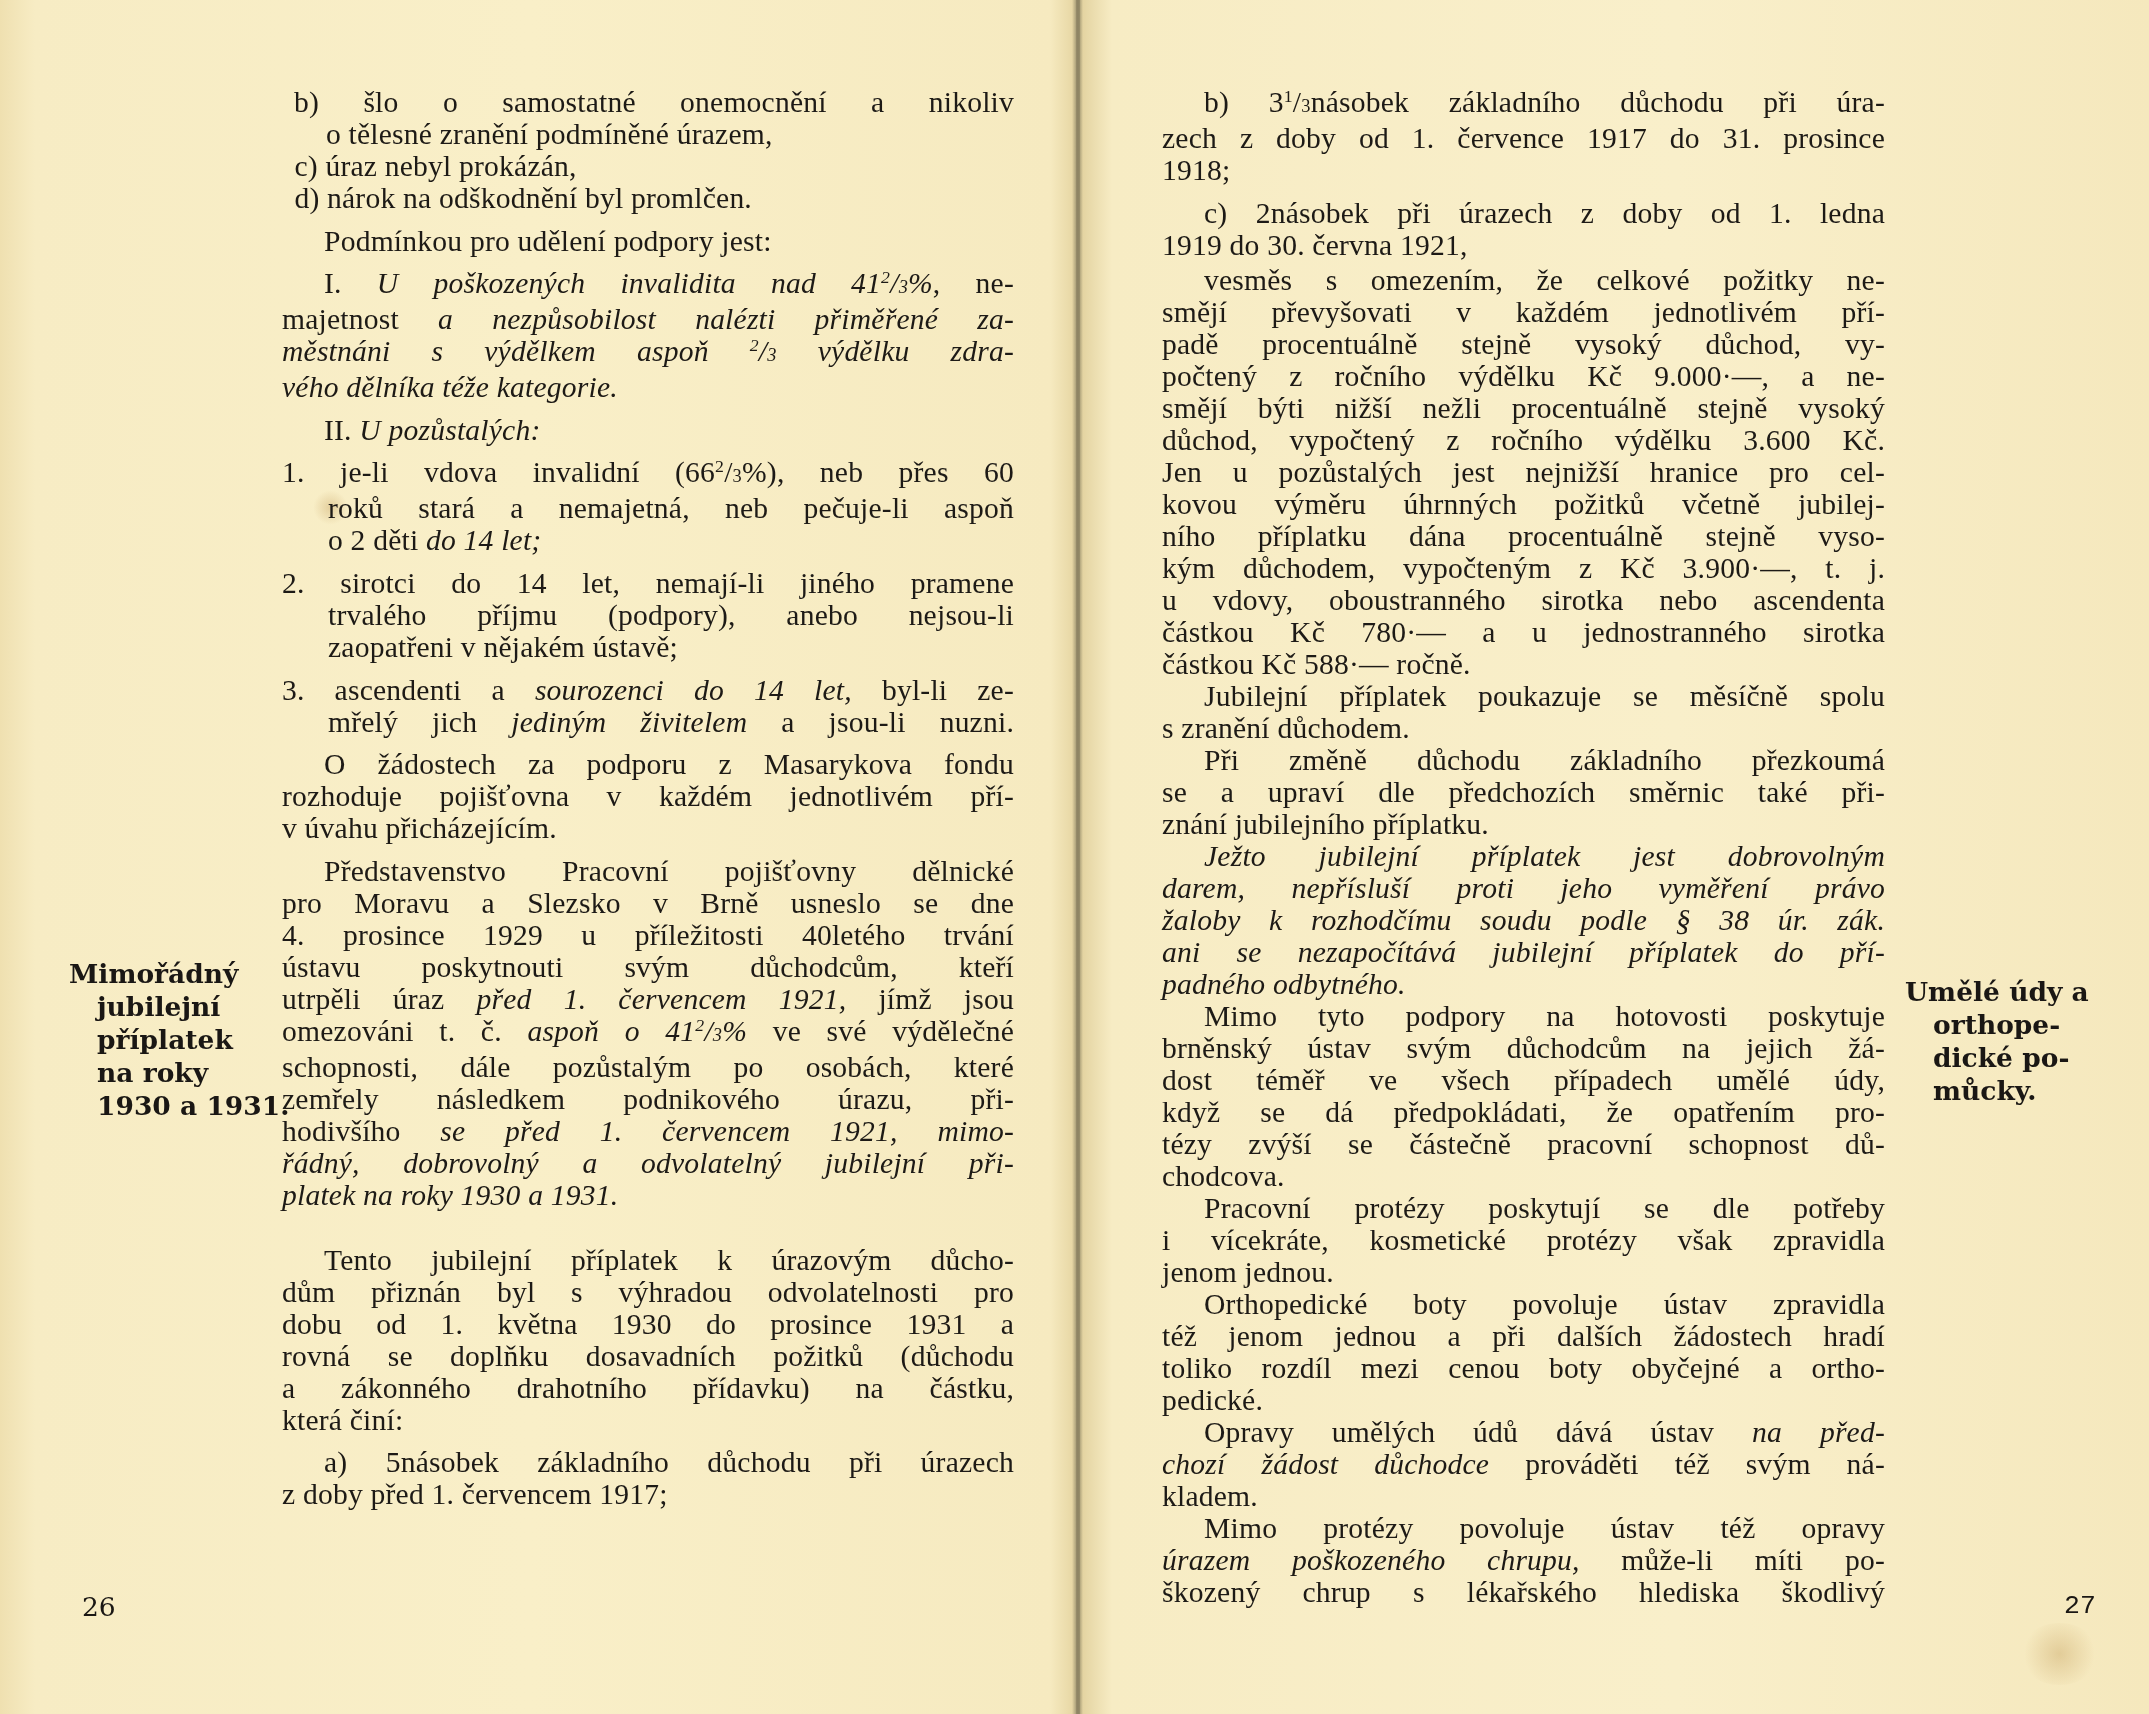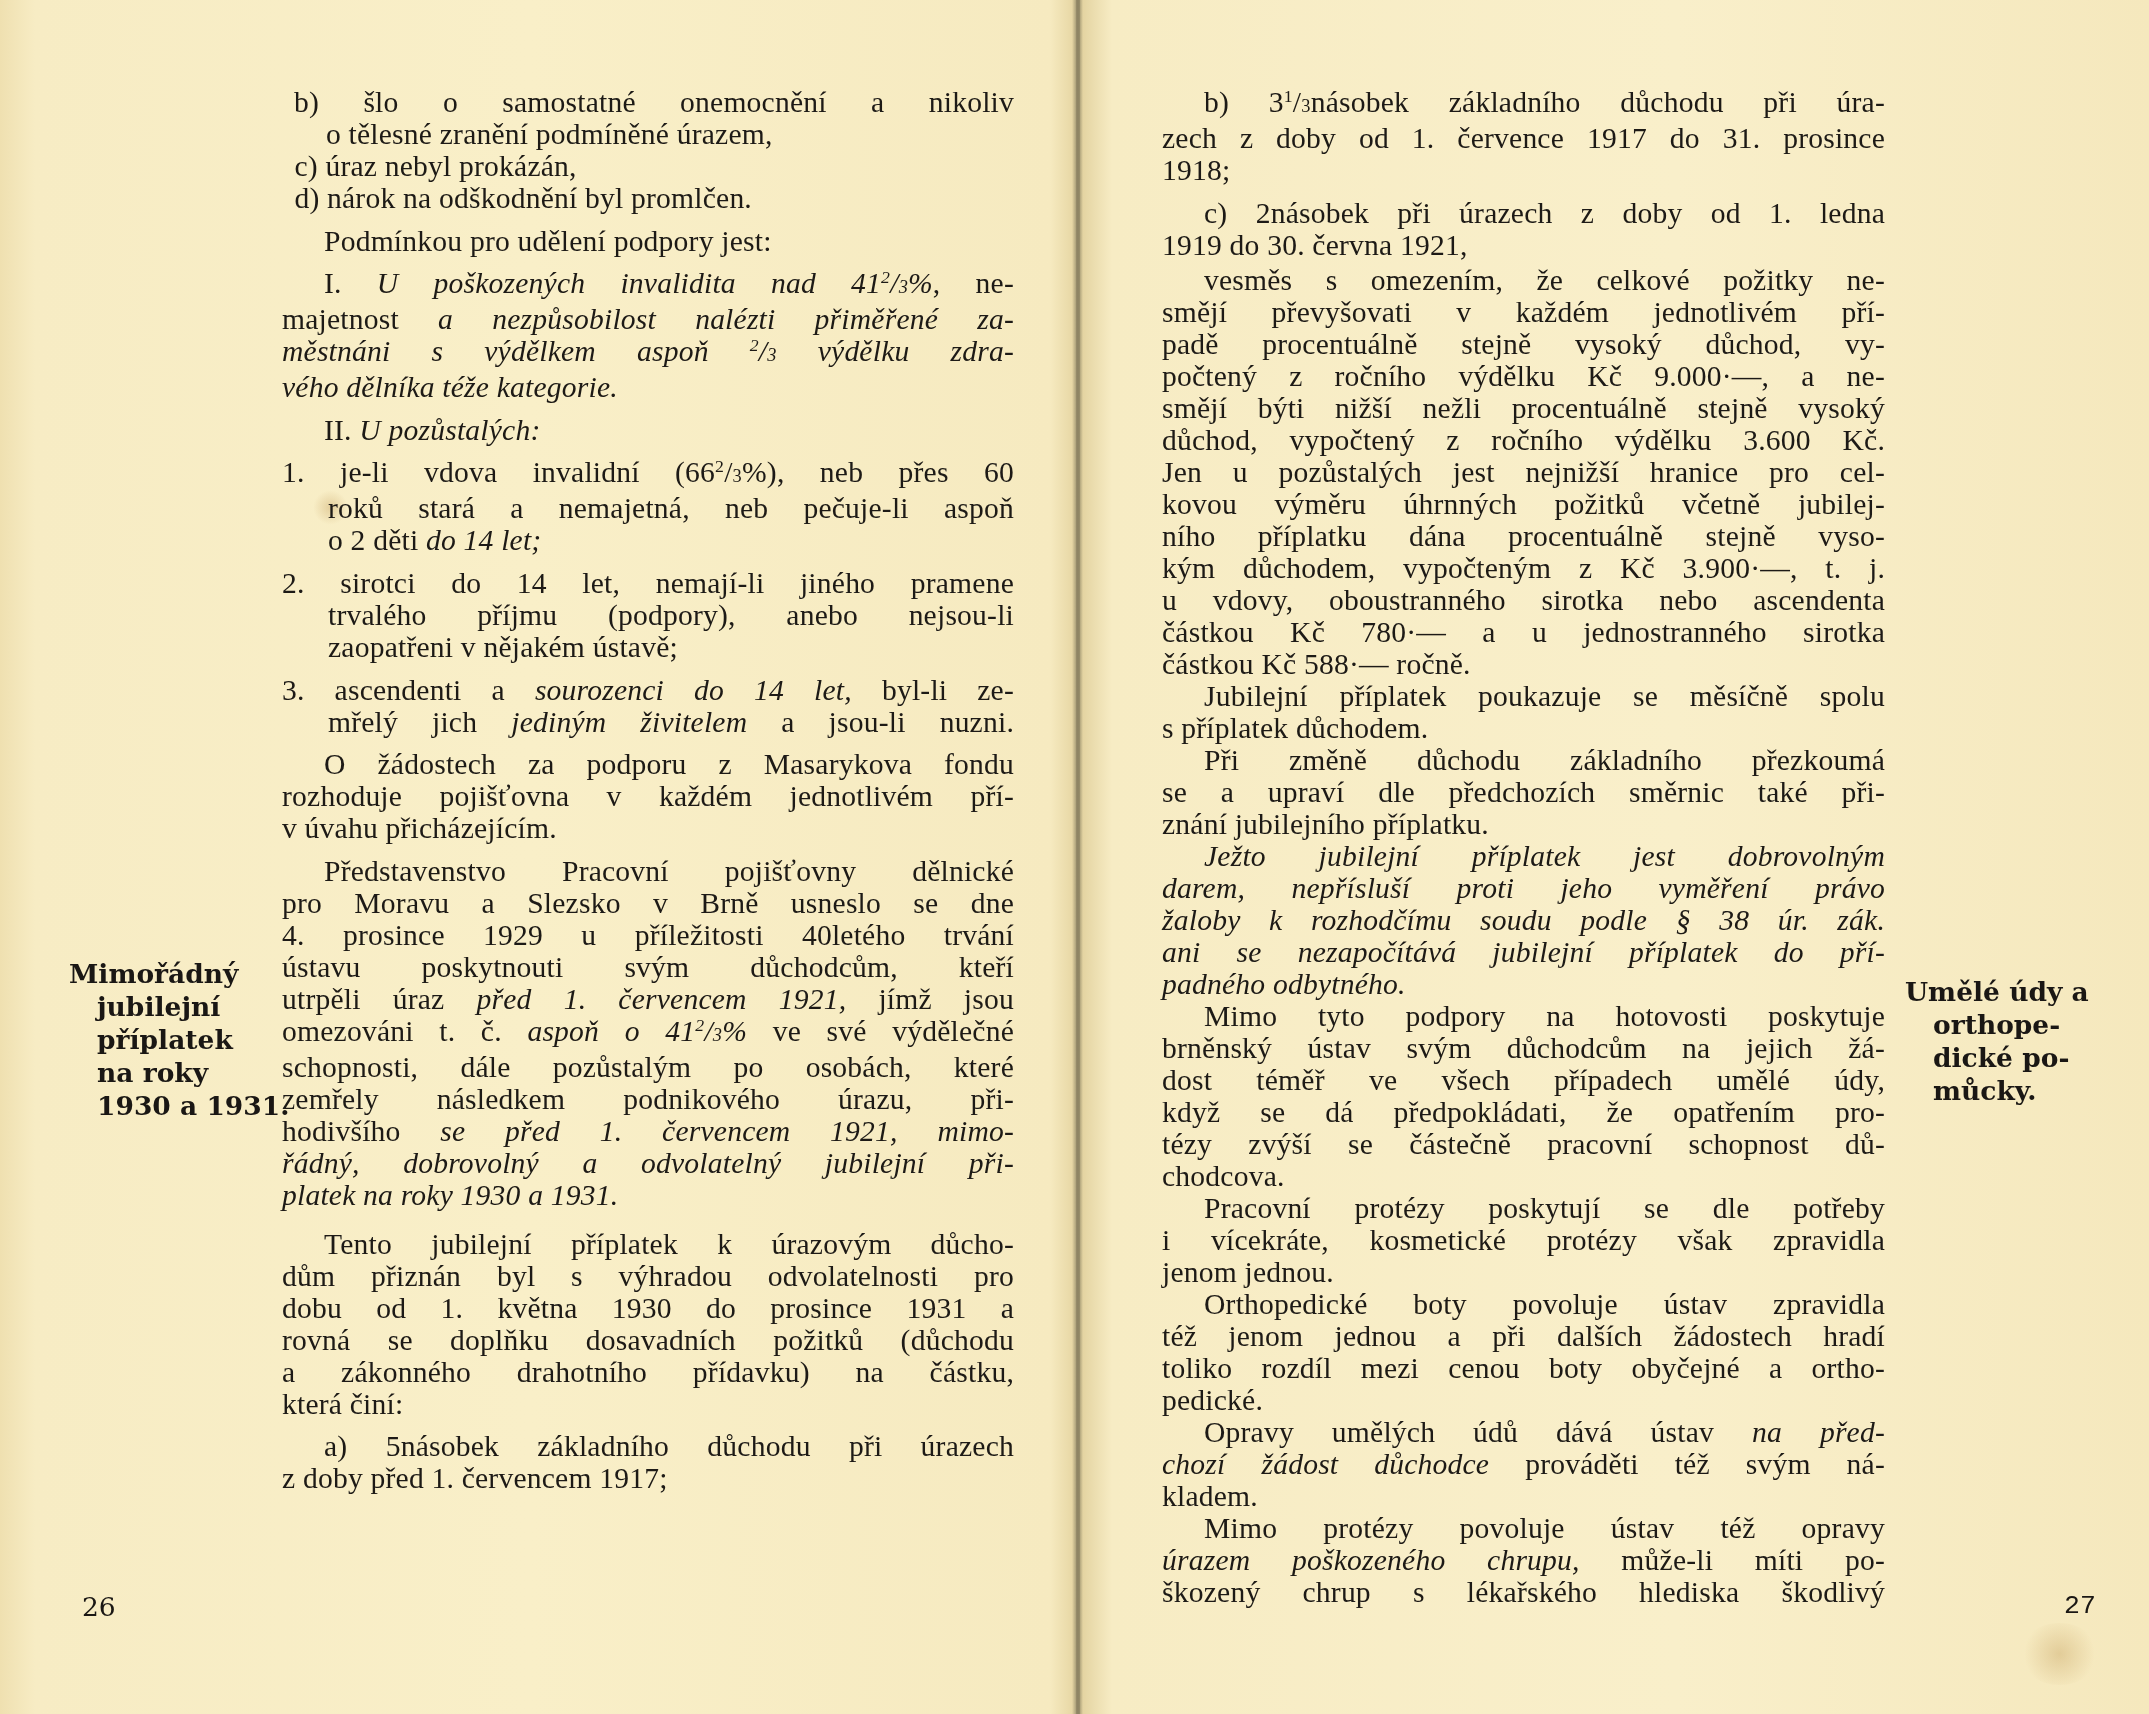--- a/index.html
+++ b/index.html
@@ -100,21 +100,21 @@
         <span class="line just">ústavu poskytnouti svým důchodcům, kteří</span>
         <span class="line just"><span>utrpěli úraz </span><i>před 1. červencem 1921,</i><span> jímž jsou</span></span>
         <span class="line just"><span>omezováni t. č. </span><i>aspoň o 41</i><i><sup>2</sup><span>/</span><span class="frac-d">3</span><span>%</span></i><span> ve své výdělečné</span></span>
         <span class="line just">schopnosti, dále pozůstalým po osobách, které</span>
         <span class="line just">zemřely následkem podnikového úrazu, při-</span>
         <span class="line just"><span>hodivšího </span><i>se před 1. červencem 1921, mimo-</i></span>
         <span class="line just it">řádný, dobrovolný a odvolatelný jubilejní při-</span>
         <span class="line last it">platek na roky 1930 a 1931.</span>
       </div>
 
-      <div class="p" style="margin-top:17px">
+      <div class="p" style="margin-top:33px">
         <span class="line just" style="padding-left:42px">Tento jubilejní příplatek k úrazovým důcho-</span>
         <span class="line just">dům přiznán byl s výhradou odvolatelnosti pro</span>
         <span class="line just">dobu od 1. května 1930 do prosince 1931 a</span>
         <span class="line just">rovná se doplňku dosavadních požitků (důchodu</span>
         <span class="line just">a zákonného drahotního přídavku) na částku,</span>
         <span class="line last">která činí:</span>
       </div>
 
       <div class="p gap">
         <span class="line just" style="padding-left:42px">a) 5násobek základního důchodu při úrazech</span>
@@ -157,21 +157,21 @@
         <span class="line just">kovou výměru úhrnných požitků včetně jubilej-</span>
         <span class="line just">ního příplatku dána procentuálně stejně vyso-</span>
         <span class="line just">kým důchodem, vypočteným z Kč 3.900·—, t. j.</span>
         <span class="line just">u vdovy, oboustranného sirotka nebo ascendenta</span>
         <span class="line just">částkou Kč 780·— a u jednostranného sirotka</span>
         <span class="line last">částkou Kč 588·— ročně.</span>
       </div>
 
       <div class="p">
         <span class="line just" style="padding-left:42px">Jubilejní příplatek poukazuje se měsíčně spolu</span>
-        <span class="line last">s příplatek důchodem.</span>
+        <span class="line last">s zranění důchodem.</span>
       </div>
 
       <div class="p">
         <span class="line just" style="padding-left:42px">Při změně důchodu základního přezkoumá</span>
         <span class="line just">se a upraví dle předchozích směrnic také při-</span>
         <span class="line last">znání jubilejního příplatku.</span>
       </div>
 
       <div class="p it">
         <span class="line just" style="padding-left:42px">Ježto jubilejní příplatek jest dobrovolným</span>

